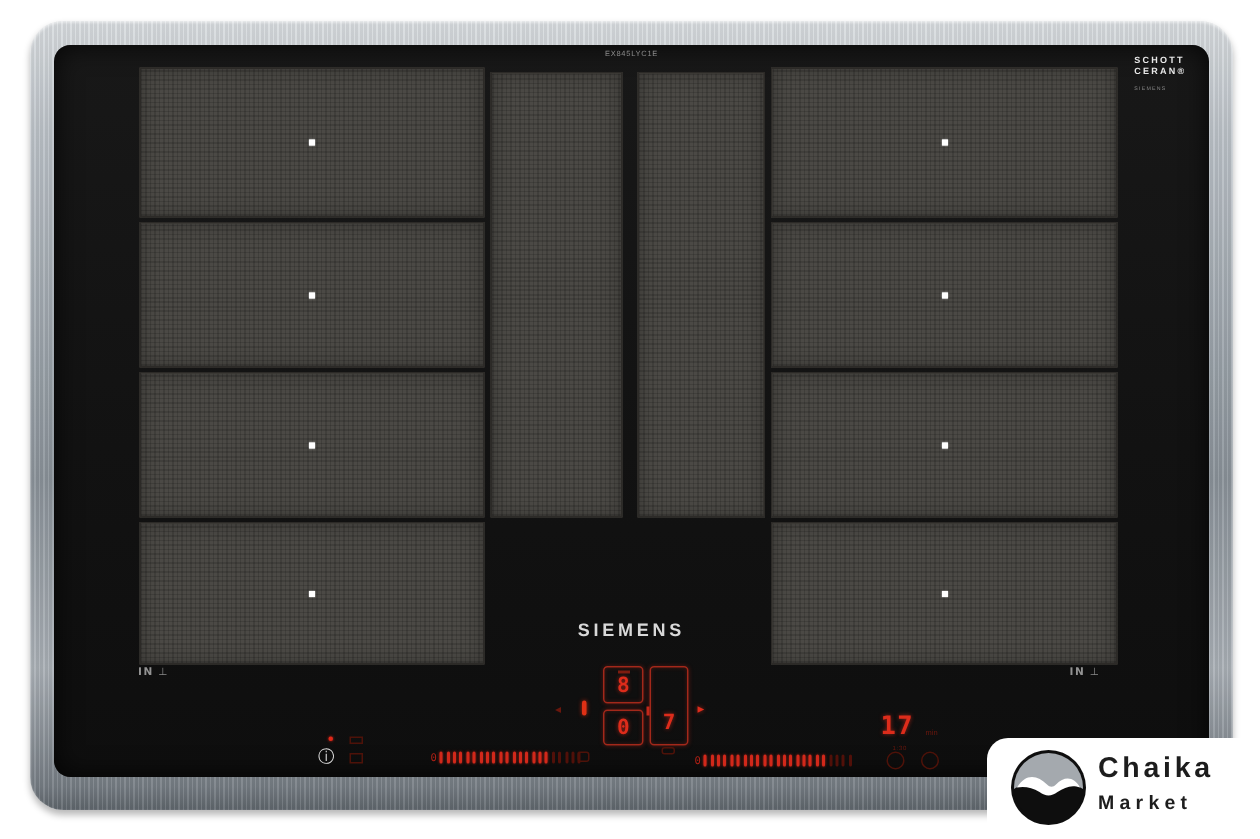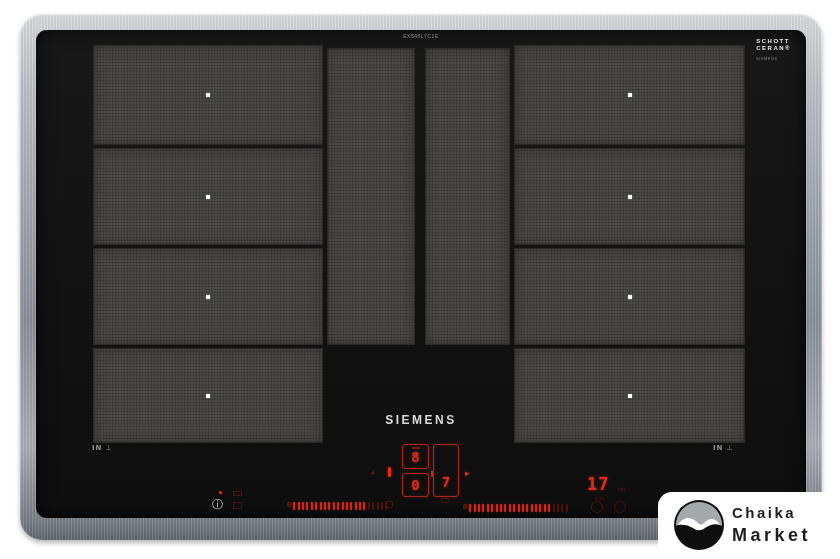--- a/index.html
+++ b/index.html
@@ -100,22 +100,22 @@
   .mini.key{left:405px;top:468px;width:9px;height:5px;border-radius:2px;}
   .info{position:absolute;left:176px;top:467px;color:#dcdcdc;font-size:11px;font-family:"DejaVu Sans",sans-serif;}
 
   
   .card{
     position:absolute;left:658px;top:492px;width:182px;height:67px;background:#ffffff;
     border-radius:14px 10px 0 0;z-index:5;
   }
   .card-logo{position:absolute;left:16px;top:8px;width:50px;height:50px;}
   .card-text{position:absolute;left:74px;top:10px;color:#1d1d1d;font-weight:bold;}
-  .card-text .l1{font-size:15px;letter-spacing:2.5px;line-height:22px;}
-  .card-text .l2{font-size:18px;letter-spacing:3.5px;line-height:22px;}
+  .card-text .l1{font-size:19px;letter-spacing:2.5px;line-height:22px;}
+  .card-text .l2{font-size:13px;letter-spacing:3.5px;line-height:22px;}
 </style>
 </head>
 <body>
 
 <div class="stage">
 
   <div class="cooktop">
     <div class="glass">
 
       <div class="model-label">EX845LYC1E</div>

